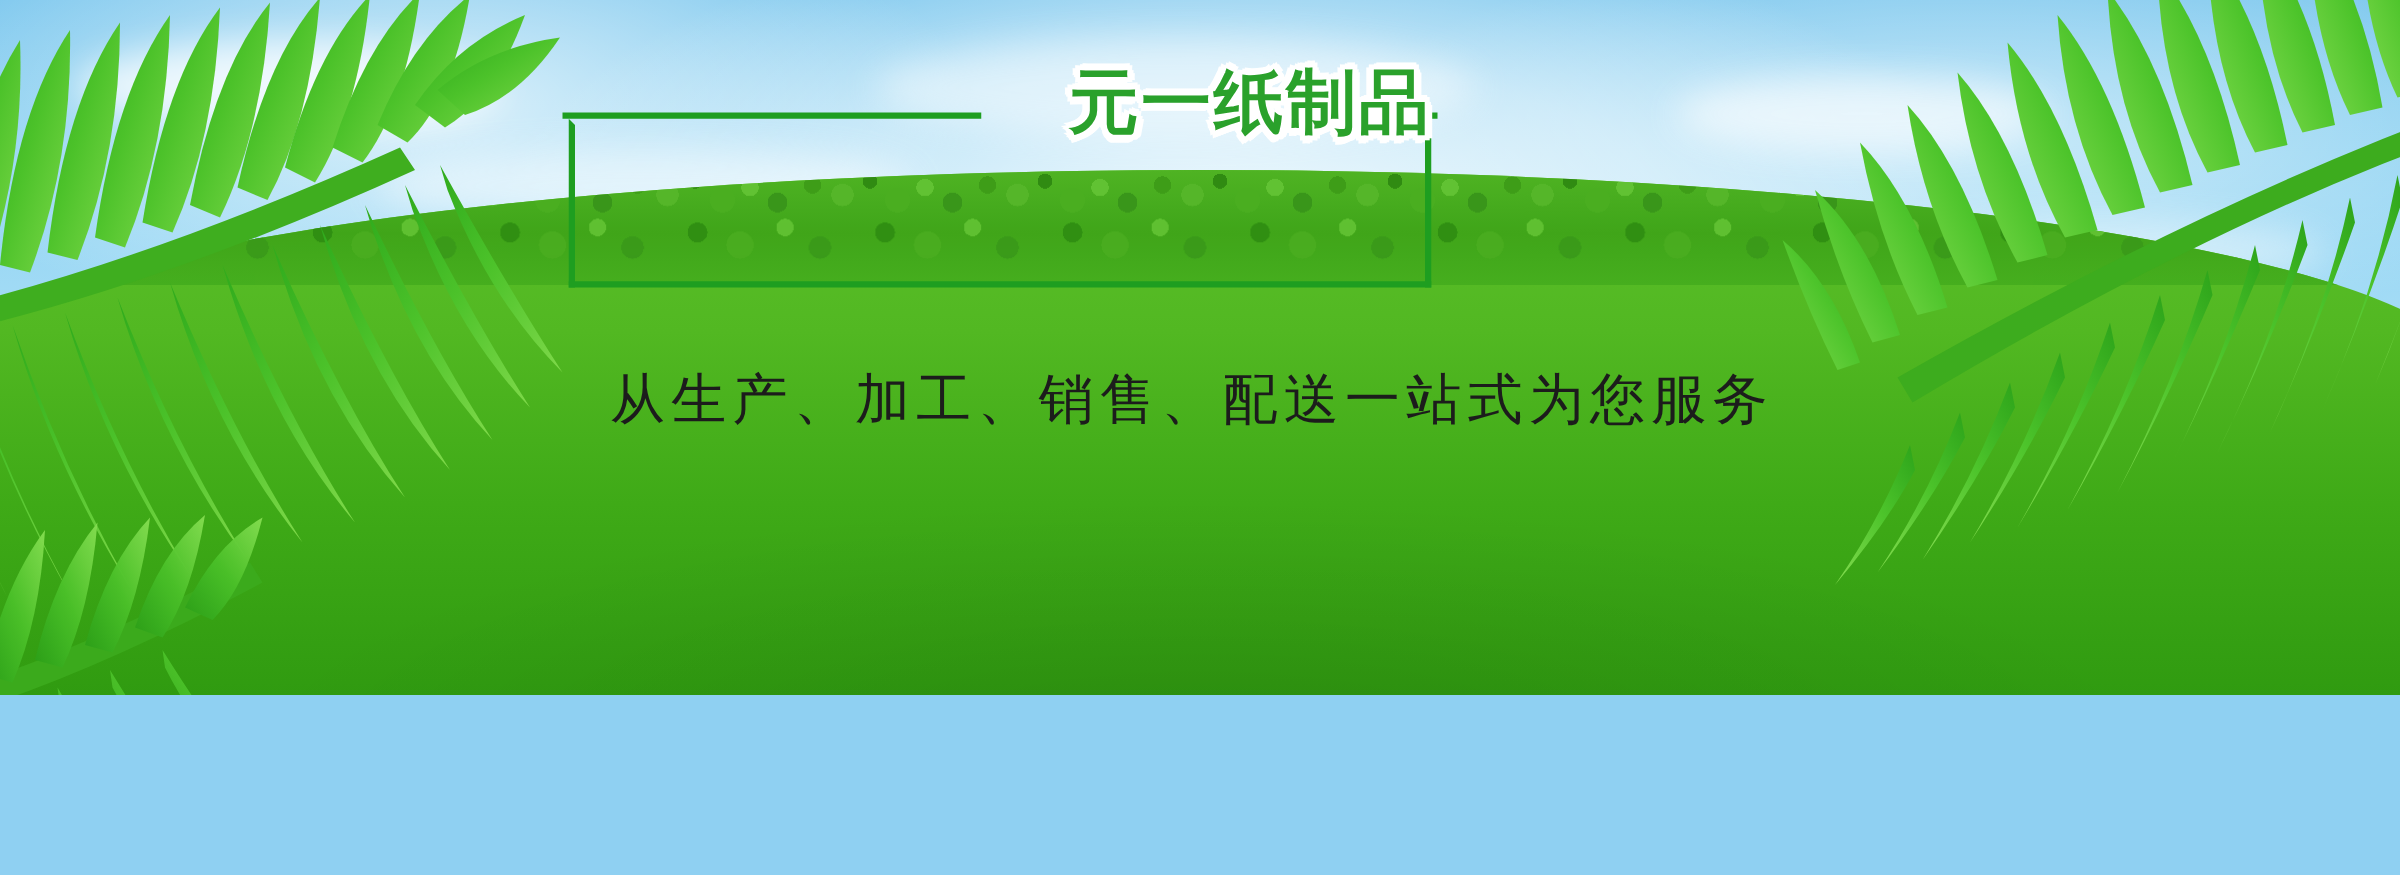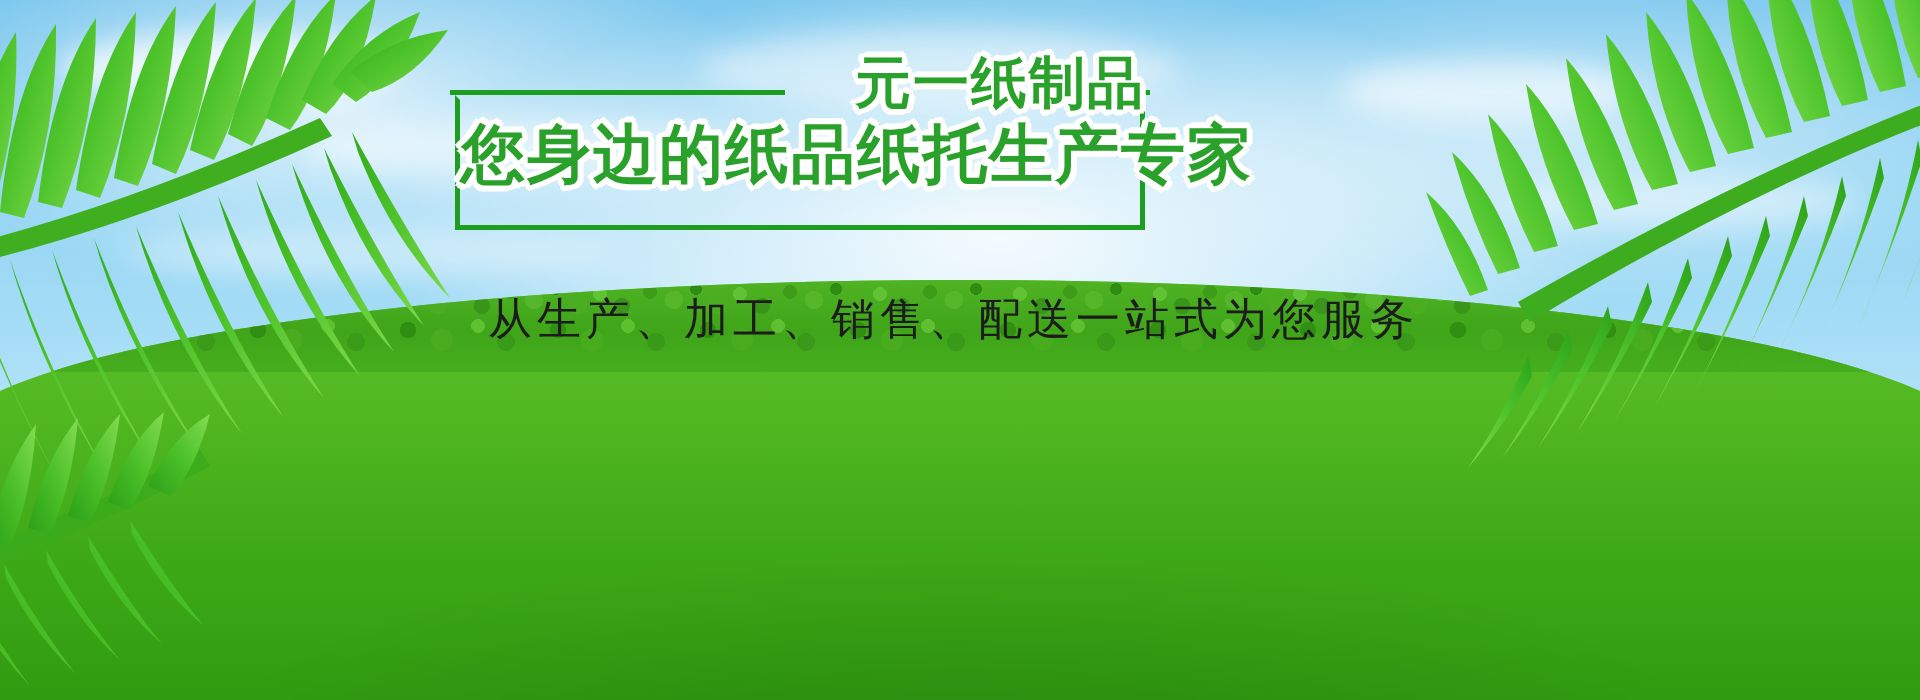--- a/index.html
+++ b/index.html
@@ -4,21 +4,21 @@
 <style>
   * { margin:0; padding:0; box-sizing:border-box; }
   html,body { width:1920px; height:700px; overflow:hidden; }
   body {
     font-family:"Liberation Sans", sans-serif;
     background:#8fd0f2;
   }
 
   .banner{
     position:relative;
-    width:1920px; height:700px;
+    width:1920px; height:556px;
     overflow:hidden;
   }
 
   
   .sky{
     position:absolute; inset:0;
     background:
       radial-gradient(ellipse 900px 380px at 52% 34%, rgba(255,255,255,.90) 0%, rgba(255,255,255,.50) 38%, rgba(255,255,255,0) 68%),
       radial-gradient(ellipse 620px 260px at 18% 16%, rgba(255,255,255,.70) 0%, rgba(255,255,255,0) 70%),
       radial-gradient(ellipse 700px 230px at 82% 20%, rgba(255,255,255,.55) 0%, rgba(255,255,255,0) 72%),
@@ -356,21 +356,20 @@
         <path d="M270 190 Q310 254 344 296 Q300 260 272 204 Z"></path>
       </g>
     </g>
   </svg>
 
   <div class="headline-wrap">
     <div class="frame"></div>
     <div class="frame-top-left"></div>
     <div class="frame-top-right"></div>
     <div class="title1">元一纸制品</div>
-    <div class="title2">您身边的纸品纸托生产专家</div>
   </div>
 
   <div class="subtitle">从生产、加工、销售、配送一站式为您服务</div>
 
   <div class="products">
 
     
     
 
     

